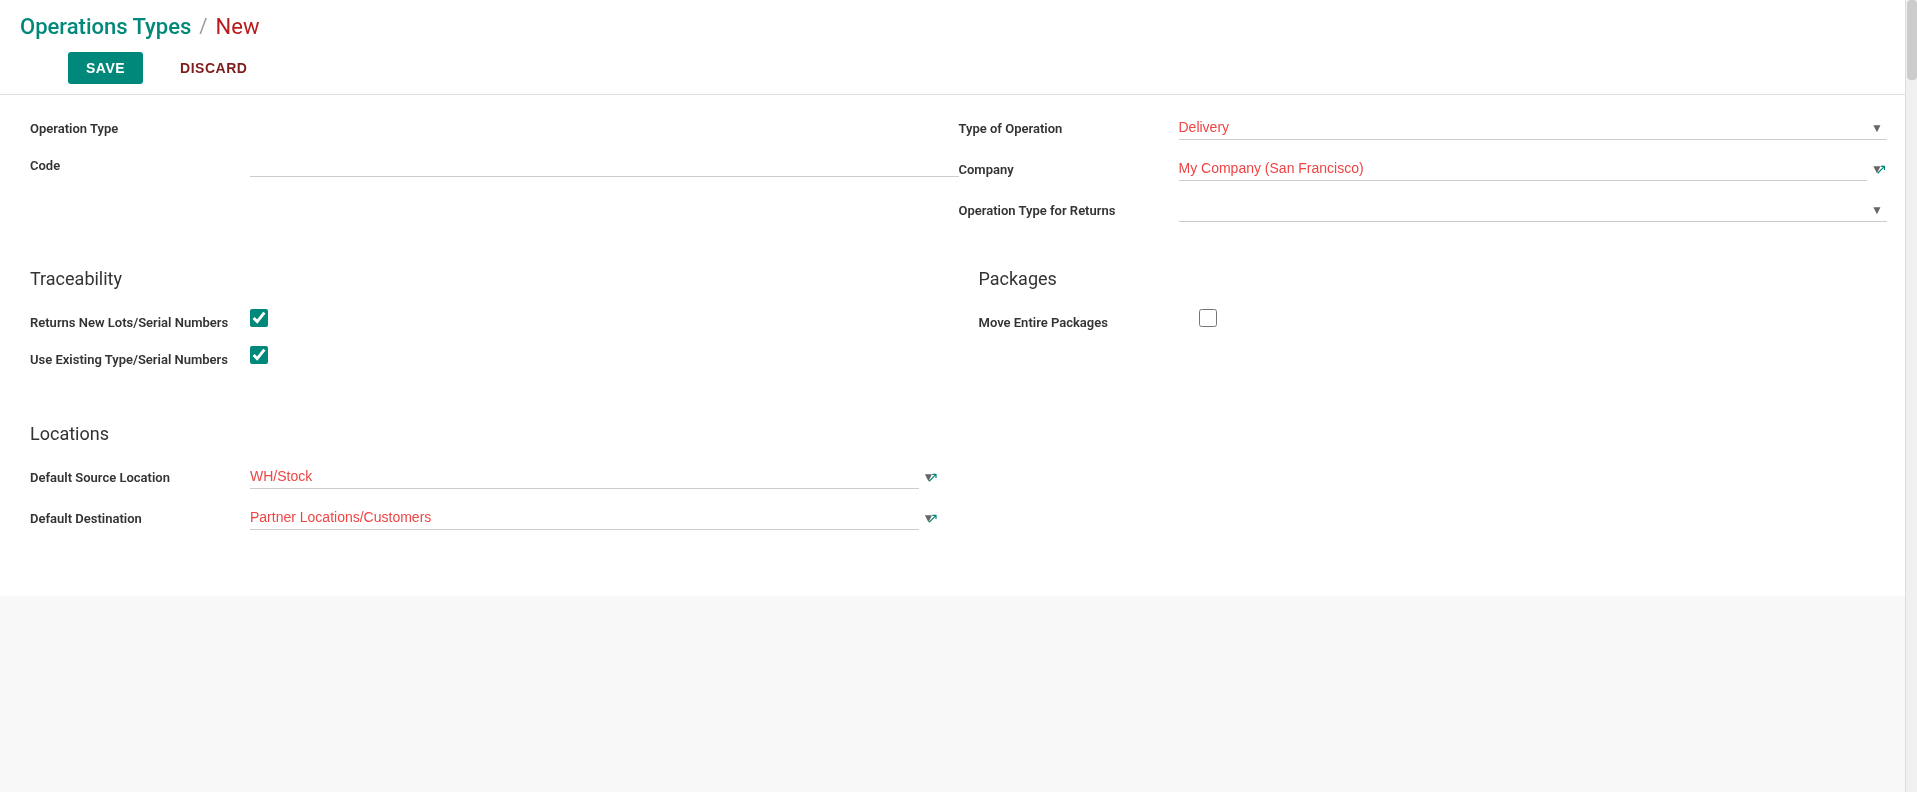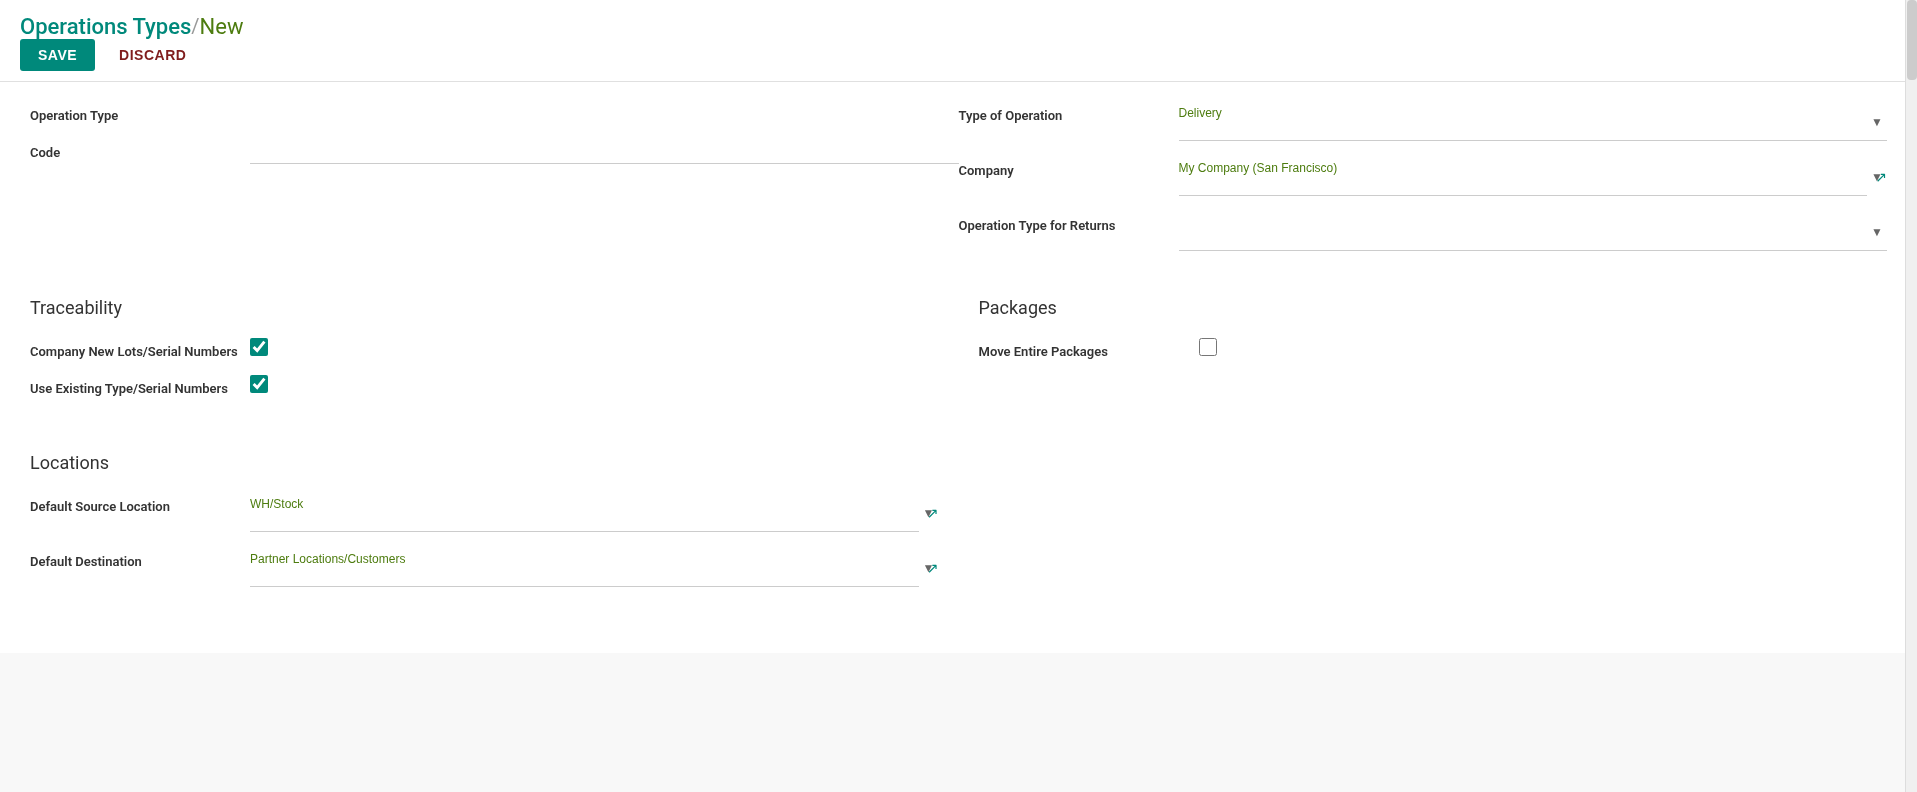--- a/index.html
+++ b/index.html
@@ -14,42 +14,44 @@
 
     
     .page-header {
       background: #fff;
       border-bottom: 1px solid #e0e0e0;
       padding: 14px 20px 0 20px;
     }
     .breadcrumb-row {
       display: flex;
       align-items: flex-start;
-      margin-bottom: 0;
+      gap: 8px;
+      margin-bottom: 13px;
     }
     .breadcrumb-link {
       color: #00897b;
       font-size: 22px;
       font-weight: 500;
       text-decoration: none;
       cursor: pointer;
     }
     .breadcrumb-sep {
       color: #999;
       font-size: 20px;
     }
     .breadcrumb-current {
-      color: #4d7c0f;
+      color: #b91c1c;
       font-size: 22px;
       font-weight: 400;
     }
     .action-bar {
       display: flex;
-      gap: 16px;
+      gap: 29px;
       padding-bottom: 10px;
+      margin-left: 48px;
     }
     .btn-save {
       background: #00897b;
       color: #fff;
       border: none;
       padding: 8px 18px;
       font-size: 14px;
       font-weight: 600;
       border-radius: 3px;
       cursor: pointer;
@@ -109,25 +111,25 @@
     }
     .form-select-wrapper {
       position: relative;
       display: flex;
       align-items: center;
     }
     .form-select {
       width: 100%;
       border: none;
       border-bottom: 1px solid #ccc;
-      padding: 4px 24px 20px 0;
-      font-size: 12px;
+      padding: 4px 24px 4px 0;
+      font-size: 14px;
       outline: none;
       background: transparent;
-      color: #4d7c0f;
+      color: #ef4444;
       appearance: none;
       cursor: pointer;
     }
     .select-arrow {
       position: absolute;
       right: 4px;
       top: 50%;
       transform: translateY(-50%);
       color: #666;
       pointer-events: none;
@@ -252,21 +254,21 @@
         </div>
       </div>
     </div>
   </div>
 
   <div class="section-divider">
 
     <div class="section-col">
       <div class="section-title">Traceability</div>
       <div class="form-row">
-        <label class="form-label">Company New Lots/Serial Numbers</label>
+        <label class="form-label">Returns New Lots/Serial Numbers</label>
         <div class="form-value">
           <input type="checkbox" class="checkbox-teal" checked="" style="">
         </div>
       </div>
       <div class="form-row">
         <label class="form-label">Use Existing Type/Serial Numbers</label>
         <div class="form-value">
           <input type="checkbox" class="checkbox-teal" checked="" style="">
         </div>
       </div>

